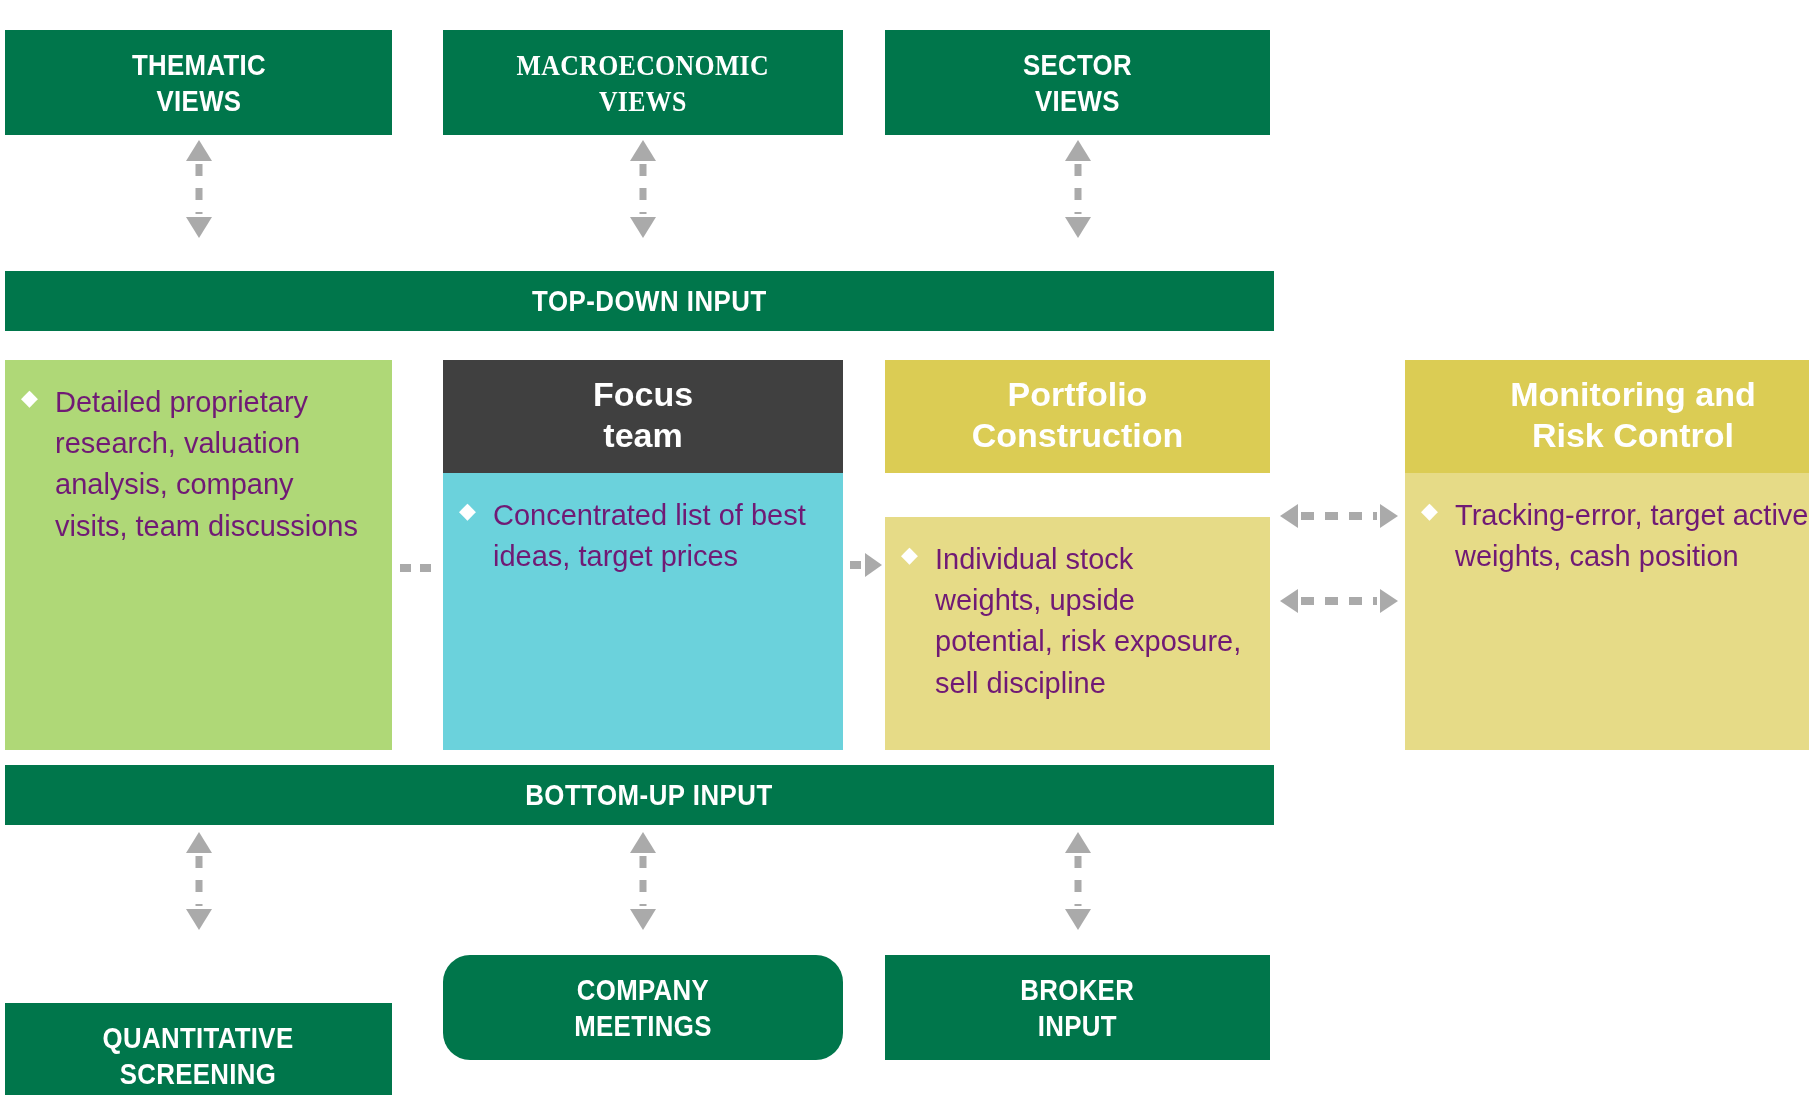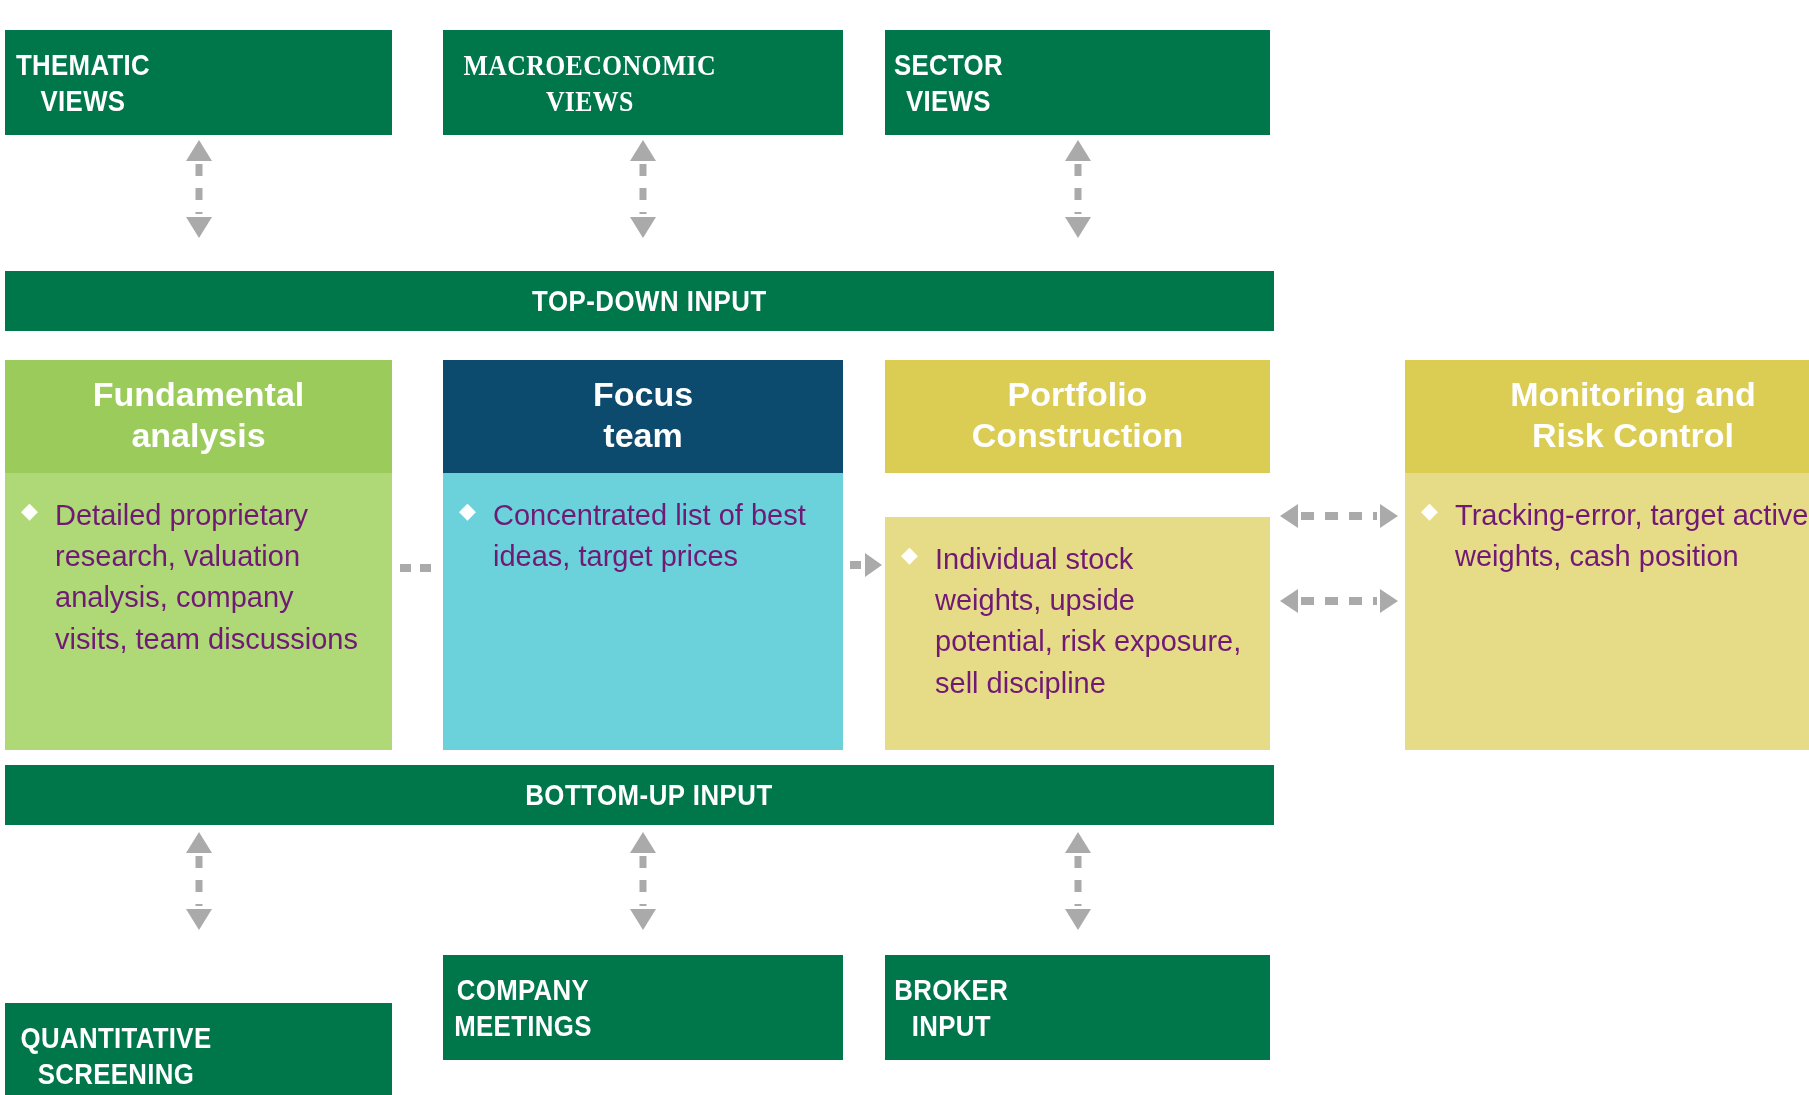--- a/index.html
+++ b/index.html
@@ -21,20 +21,21 @@
     width: 1809px;
     height: 1095px;
   }
 
   
   .box {
     position: absolute;
     box-sizing: border-box;
     display: flex;
     align-items: center;
+    justify-content: center;
     text-align: center;
     color: #ffffff;
   }
 
   
   .chip {
     background: #00764B;
     font-weight: 700;
     font-size: 30px;
     line-height: 1.18;
@@ -107,21 +108,21 @@
     flex: 1 1 auto;
     font-size: 29px;
     line-height: 1.42;
     color: #701a75;
     font-weight: 400;
   }
 
   
   .p-green  .pillar-head { background: #9BCB5B; }
   .p-green  .pillar-body { background: #AFD877; }
-  .p-cyan   .pillar-head { background: #0c4a6e; }
+  .p-cyan   .pillar-head { background: #404040; }
   .p-cyan   .pillar-body { background: #6BD2DC; }
   .p-yellow .pillar-head { background: #DBCC54; }
   .p-yellow .pillar-body { background: #E6DB87; }
 
   
   .arrow-v {
     position: absolute;
     width: 26px;
   }
   .arrow-v svg, .arrow-h svg { display: block; overflow: visible; }
@@ -182,26 +183,20 @@
       <polygon points="13,98 26,77 0,77" fill="#AAAAAA"></polygon>
       <line x1="13" y1="24" x2="13" y2="74" stroke="#AAAAAA" stroke-width="7" stroke-dasharray="12,12"></line>
     </svg>
   </div>
 
   <div class="band" style="left:5px; top:271px; width:1269px; height:60px;">
     <span class="band-text">TOP-DOWN INPUT</span>
   </div>
 
   <div class="pillar p-green" style="left:5px; top:360px; width:387px; height:390px;">
-    <div class="pillar-head" style="height:113px;">
-      <span>
-        <span>Fundamental</span><br>
-        <span>analysis</span>
-      </span>
-    </div>
     <div class="pillar-body">
       <div class="bullet-row">
         <span class="bullet-mark">◆</span>
         <span class="bullet-text">Detailed proprietary research, valuation analysis, company visits, team discussions</span>
       </div>
     </div>
   </div>
 
   <div class="pillar p-cyan" style="left:443px; top:360px; width:400px; height:390px;">
     <div class="pillar-head" style="height:113px;">
@@ -305,21 +300,21 @@
     </svg>
   </div>
 
   <div class="box chip" style="left:5px; top:955px; width:387px; height:105px;margin-top:48px;">
     <span class="chip-text">
       <span>QUANTITATIVE</span><br>
       <span>SCREENING</span>
     </span>
   </div>
 
-  <div class="box chip" style="left:443px; top:955px; width:400px; height:105px;">
+  <div class="box chip" style="left:443px; top:955px; width:400px; height:105px;border-radius:27px;">
     <span class="chip-text">
       <span>COMPANY</span><br>
       <span>MEETINGS</span>
     </span>
   </div>
 
   <div class="box chip" style="left:885px; top:955px; width:385px; height:105px;">
     <span class="chip-text">
       <span>BROKER</span><br>
       <span>INPUT</span>

